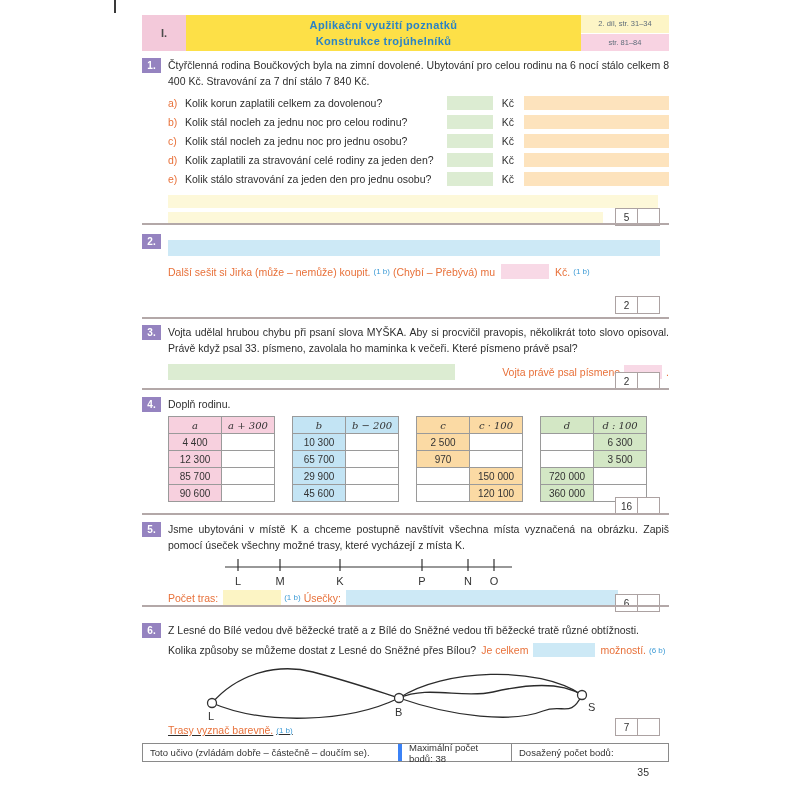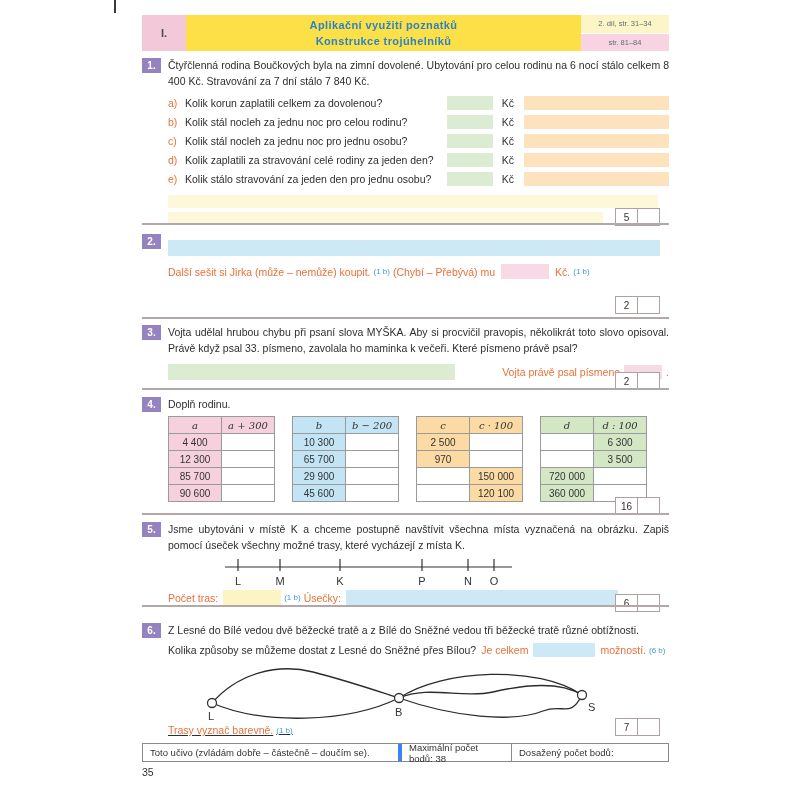--- a/index.html
+++ b/index.html
@@ -66,21 +66,21 @@
   .p6-line2{display:flex;align-items:center;margin-top:5px;font-size:10.5px;}
   .p6-bluebox{width:62px;height:14px;background:#cde9f6;margin:0 5px;}
   
   .footer{left:142px;top:743px;width:527px;height:19px;display:flex;border:1px solid #8a8a8a;
     box-sizing:border-box;}
   .footer .fcell{display:flex;align-items:center;font-size:9.5px;color:#333;padding:0 7px;
     box-sizing:border-box;}
   .fcell1{width:255px;}
   .fcell2{width:113px;border-left:4px solid #3b82f6;}
   .fcell3{flex:1;border-left:1px solid #8a8a8a;}
-  .page-num{left:142px;top:766px;width:507px;text-align:left;font-size:10.5px;color:#333;}
+  .page-num{left:142px;top:766px;width:507px;text-align:right;font-size:10.5px;color:#333;}
   svg text{font-family:"Liberation Sans", sans-serif;}
 </style>
 </head>
 <body>
 
 <div class="abs crop-mark"></div>
 
 <div class="abs header">
   <div class="roman-box">I.</div>
   <div class="title-box">

